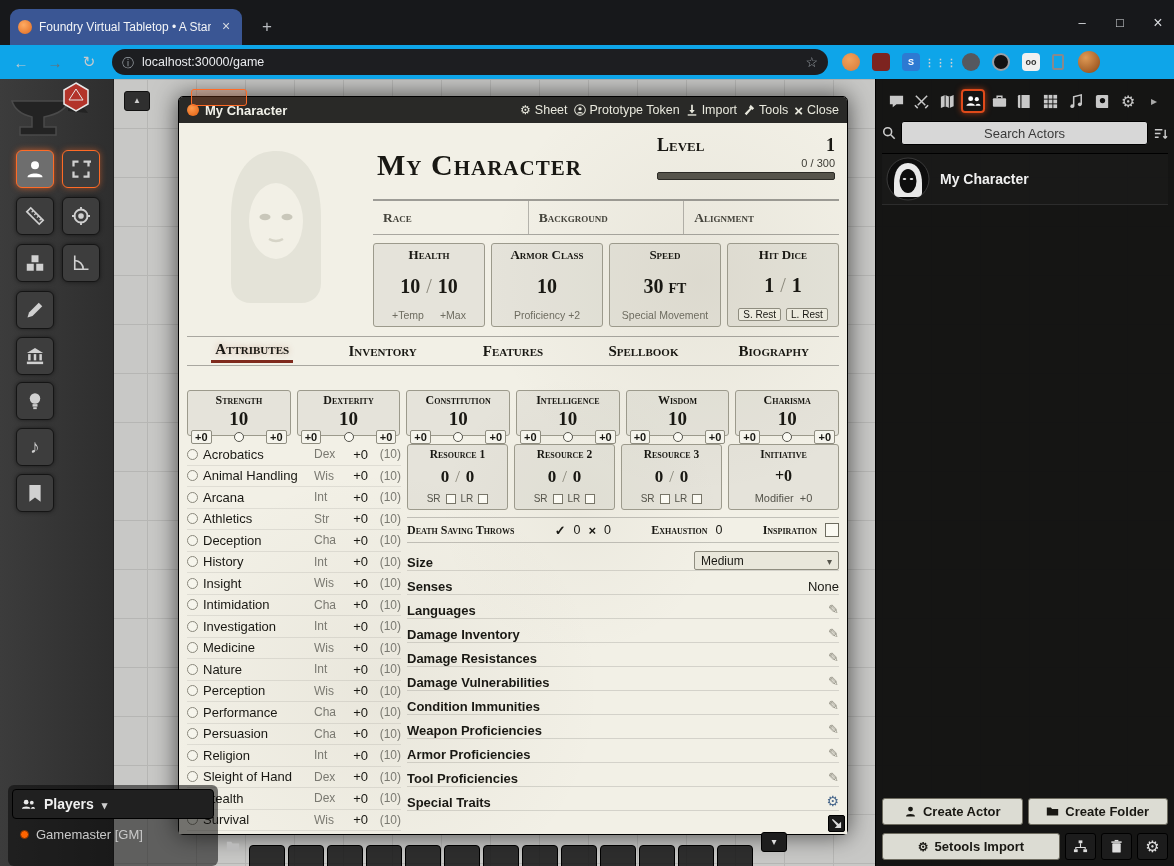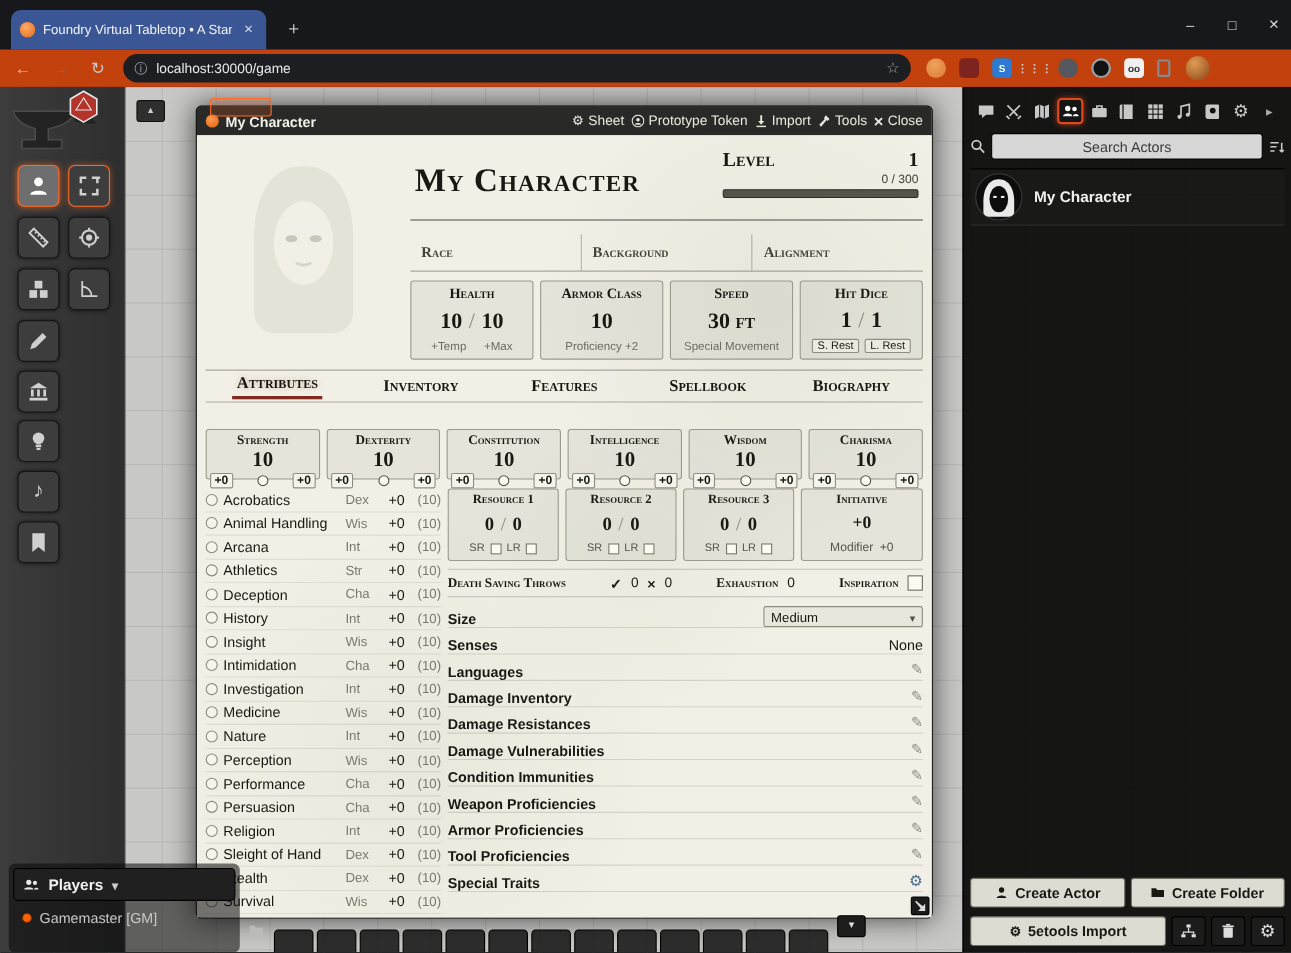--- a/index.html
+++ b/index.html
@@ -12,21 +12,21 @@
   .favicon { width:14px; height:14px; border-radius:50%; background:radial-gradient(circle at 40% 35%, #ffab63, #e06a20); flex:none; }
   .tab-title { color:#f2f4f7; font-size:12px; white-space:nowrap; overflow:hidden; flex:1; }
   .tab-close { color:#d7dbe2; font-size:14px; width:16px; height:16px; line-height:15px; text-align:center; border-radius:50%; flex:none; }
   .tab-close::before{content:"×";}
   .newtab { position:absolute; left:256px; top:16px; color:#b9bcc1; font-size:17px; width:22px; height:22px; text-align:center; line-height:21px; }
   .newtab::before{content:"+";}
   .wincontrols { position:absolute; right:8px; top:0; height:45px; display:flex; align-items:center; gap:22px; color:#d8dade; font-size:13px; }
   .wincontrols span{ width:16px; text-align:center; }
   .win-min::before{content:"–";} .win-max::before{content:"□";} .win-close::before{content:"×"; font-size:16px;}
 
-  .toolbar { position:absolute; top:45px; left:0; width:100%; height:34px; background:#c2410c; display:flex; align-items:center; }
+  .toolbar { position:absolute; top:45px; left:0; width:100%; height:34px; background:#0ea5e9; display:flex; align-items:center; }
   .navbtn { width:26px; text-align:center; font-size:15px; color:#c7cacd; margin-left:8px; }
   .navbtn.disabled{ color:#6b6e73; }
   .nav-back::before{content:"←";} .nav-fwd::before{content:"→";} .nav-reload::before{content:"↻";}
   .urlpill { margin-left:10px; width:716px; height:26px; background:#1d1e21; border-radius:13px; display:flex; align-items:center; padding:0 10px; gap:8px; }
   .info-icon::before{ content:"ⓘ"; color:#9aa0a6; font-size:12px; }
   .url-text { color:#e8eaed; font-size:12.5px; flex:1; }
   .star-icon::before{ content:"☆"; color:#9aa0a6; font-size:14px; }
   .ext-row { display:flex; align-items:center; gap:12px; margin-left:14px; }
   .ext { width:18px; height:18px; border-radius:4px; display:flex; align-items:center; justify-content:center; font-size:9px; font-weight:bold; }
   .e1{ border-radius:50%; background:radial-gradient(circle at 40% 35%, #f0a25c, #d97a38);}
@@ -95,21 +95,21 @@
   .top-section { display:flex; gap:8px; }
   .portrait { width:178px; height:198px; flex:none; display:flex; align-items:center; justify-content:center; }
   .id-col { flex:1; display:flex; flex-direction:column; }
   .name-row { display:flex; align-items:flex-start; border-bottom:2px solid rgba(0,0,0,.35); padding:6px 4px 2px 4px; height:72px; }
   .char-name { flex:1; font-family:"Liberation Serif", serif; font-variant:small-caps; font-weight:bold; font-size:30px; letter-spacing:1px; line-height:60px; }
   .level-block { width:178px; }
   .level-line { display:flex; justify-content:space-between; font-size:18px;gap:19px; }
   .xp-line { text-align:right; font-size:11px; color:#3d3c35; margin-top:1px; }
   .xp-bar { margin-top:3px; height:8px; background:#56544b; border:1px solid #2c2b26; border-radius:2px; }
 
-  .fields-row { display:flex; height:34px; border-bottom:1px solid rgba(0,0,0,.3);margin-top:12px; }
+  .fields-row { display:flex; height:34px; border-bottom:1px solid rgba(0,0,0,.3); }
   .field { flex:1; display:flex; align-items:center; padding:0 10px; font-size:13.5px; color:#45443c; border-left:1px solid rgba(0,0,0,.25); }
   .field:first-child{ border-left:none; }
 
   .stats-row { display:flex; gap:6px; margin-top:8px; flex:1; }
   .box { flex:1; background:rgba(0,0,0,.05); border:1px solid #9c9a8c; border-radius:3px; display:flex; flex-direction:column; align-items:center; padding:3px 2px; }
   .box-label { font-size:13px; }
   .box-value { flex:1; display:flex; align-items:center; justify-content:center; gap:6px; font-family:"Liberation Serif", serif; font-weight:bold; font-size:20px; }
   .box-value .sep { color:#8a887b; font-weight:normal; }
   .box-footer { font-size:10.5px; color:#6e6c60; display:flex; gap:16px; align-items:center; padding-bottom:2px; }
   .rest-chip { border:1px solid #8f8d80; background:#eceade; font-size:10px; color:#191813; padding:0 4px; border-radius:2px; }

